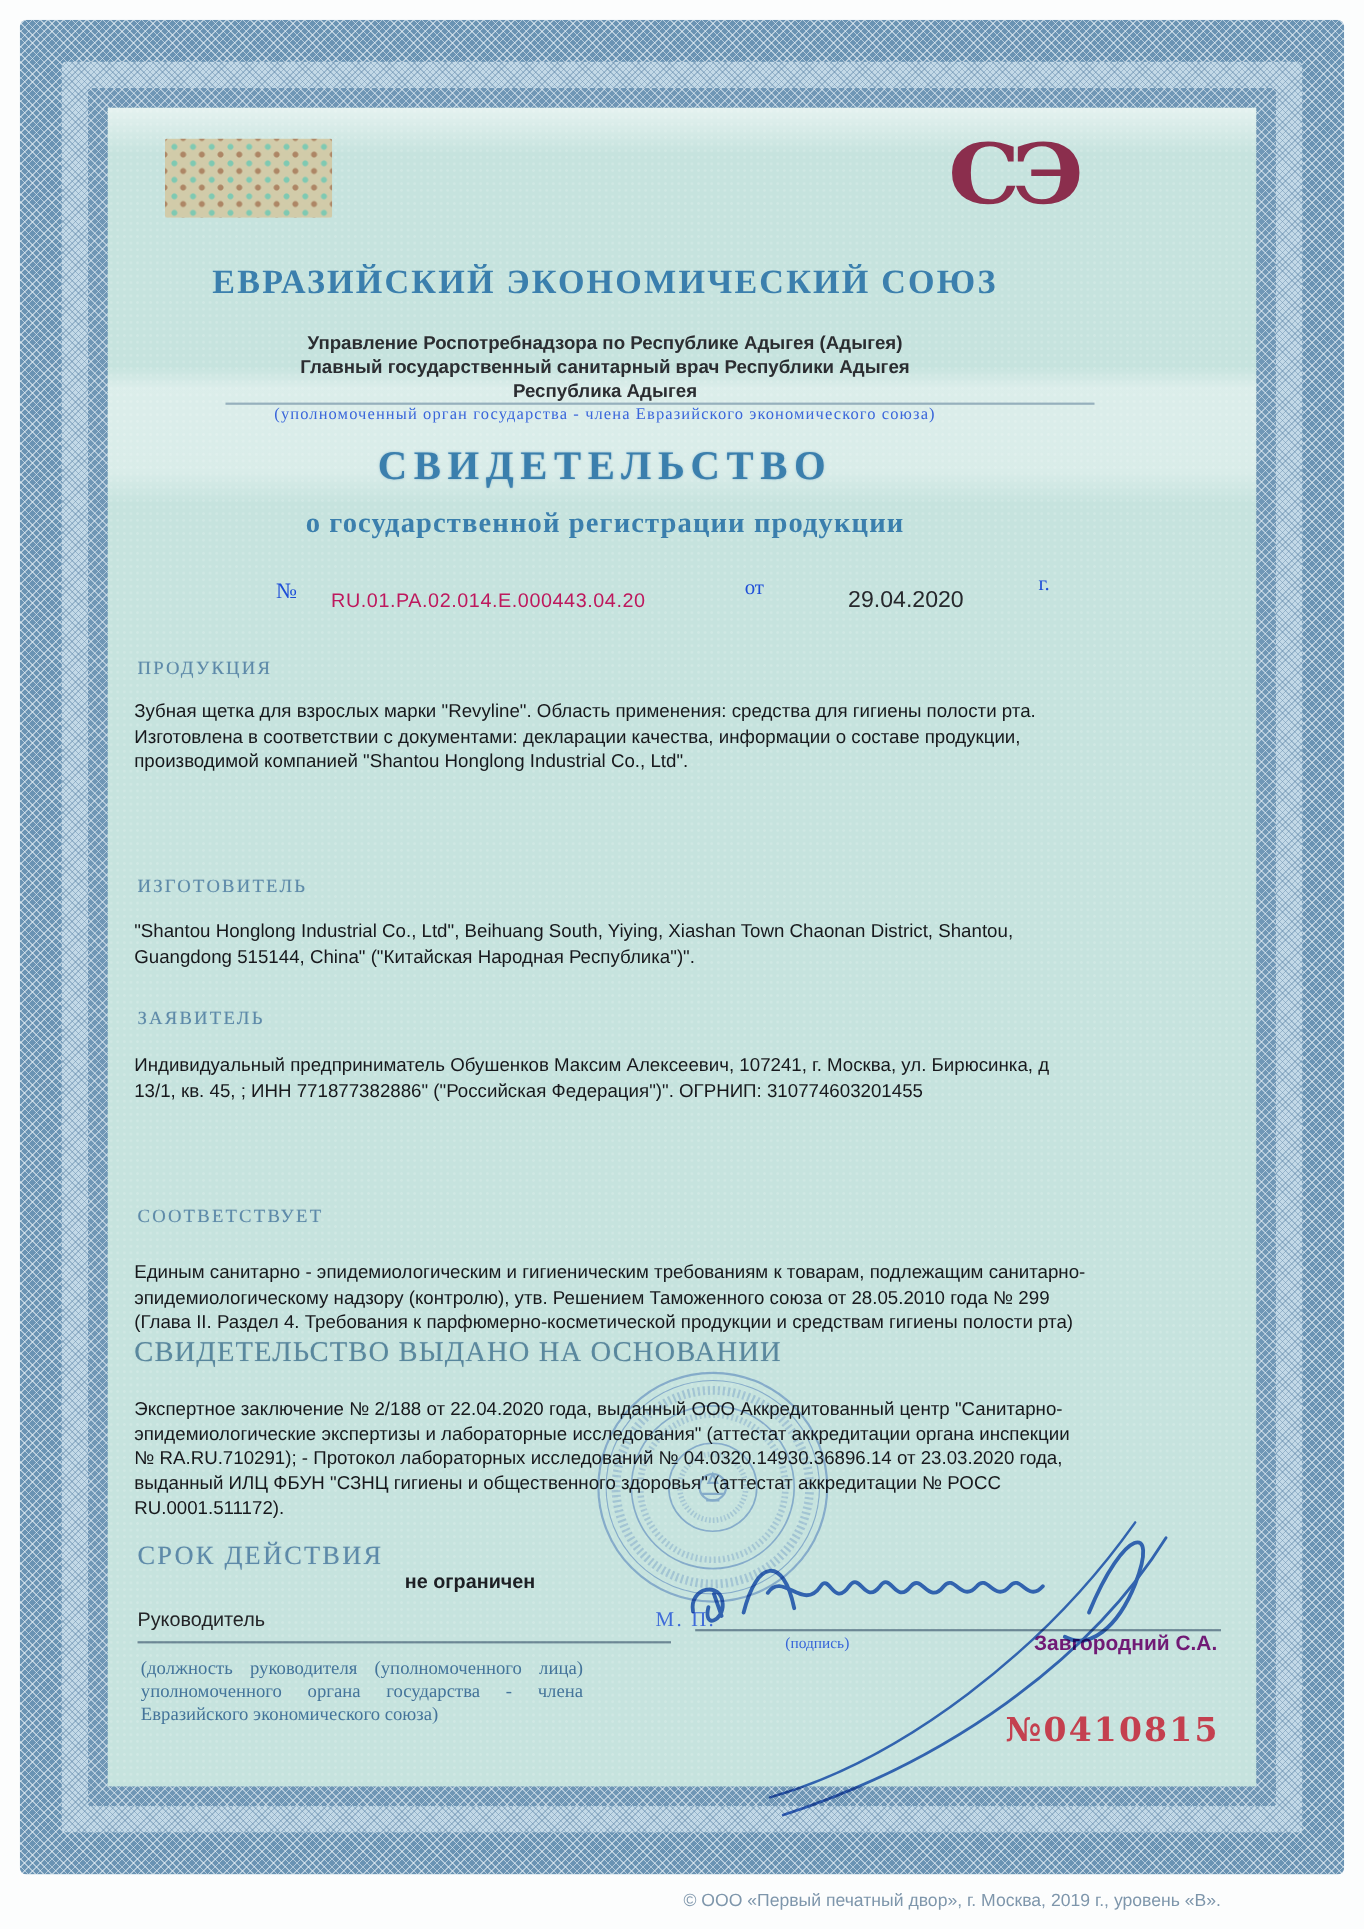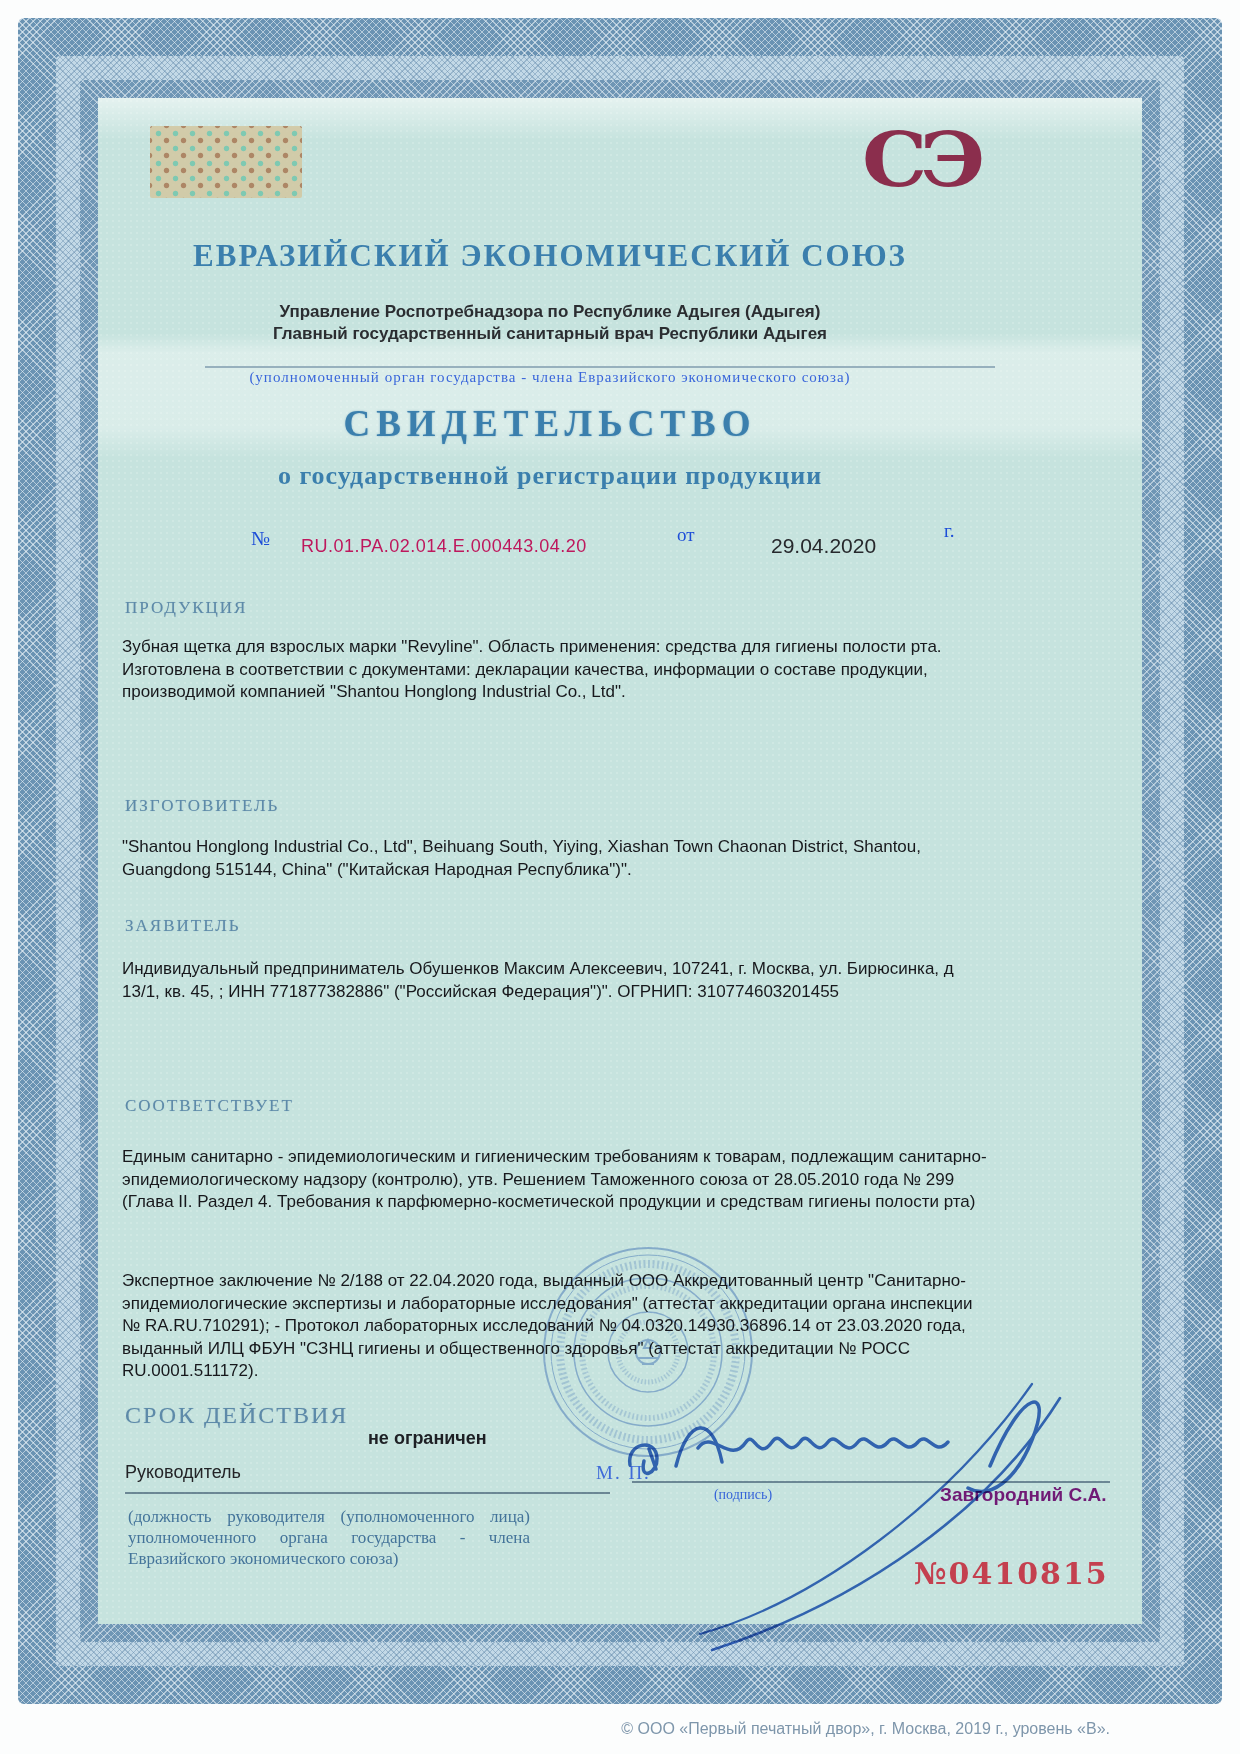--- a/index.html
+++ b/index.html
@@ -86,20 +86,21 @@
 
   <div class="layer">
 
     <div class="hologram"></div>
     <div class="se-logo">СЭ</div>
 
     <div class="centered serifb" style="top:238px;font-size:31px;letter-spacing:2px;">ЕВРАЗИЙСКИЙ ЭКОНОМИЧЕСКИЙ СОЮЗ</div>
 
     <div class="centered" style="top:323px;font-weight:bold;font-size:17px;line-height:22px;color:#2b2d31;">Главный государственный санитарный врач Республики Адыгея</div>
     <div class="centered" style="top:301px;font-weight:bold;font-size:17px;line-height:22px;color:#2b2d31;">Управление Роспотребнадзора по Республике Адыгея (Адыгея)</div>
+    <div class="centered" style="top:345px;font-weight:bold;font-size:17px;line-height:22px;color:#2b2d31;">Республика Адыгея</div>
 
     <div class="rule" style="left:205px;top:366px;width:790px;"></div>
 
     <div class="centered serif-label" style="top:369px;font-size:15px;letter-spacing:1px;opacity:.85;">(уполномоченный орган государства - члена Евразийского экономического союза)</div>
 
     <div class="centered serifb" style="top:402px;font-size:37px;letter-spacing:6px;text-shadow:0 0 2px rgba(59,127,173,.5);">СВИДЕТЕЛЬСТВО</div>
     <div class="centered serifb" style="top:461px;font-size:26px;letter-spacing:1px;">о государственной регистрации продукции</div>
 
     <div class="serif-label" style="position:absolute;left:251px;top:527px;font-size:20px;">№</div>
     <div style="position:absolute;left:301px;top:536px;font-size:18px;color:#be185d;letter-spacing:.5px;text-align:right;">RU.01.PA.02.014.E.000443.04.20</div>
@@ -112,20 +113,21 @@
 
     <div class="section-h" style="left:125px;top:796px;">ИЗГОТОВИТЕЛЬ</div>
     <div class="bodytext" style="left:122px;top:836px;width:856px;">"Shantou Honglong Industrial Co., Ltd", Beihuang South, Yiying, Xiashan Town Chaonan District, Shantou, Guangdong 515144, China" ("Китайская Народная Республика")".</div>
 
     <div class="section-h" style="left:125px;top:916px;">ЗАЯВИТЕЛЬ</div>
     <div class="bodytext" style="left:122px;top:958px;width:856px;">Индивидуальный предприниматель Обушенков Максим Алексеевич, 107241, г. Москва, ул. Бирюсинка, д 13/1, кв. 45, ; ИНН 771877382886" ("Российская Федерация")". ОГРНИП: 310774603201455</div>
 
     <div class="section-h" style="left:125px;top:1096px;">СООТВЕТСТВУЕТ</div>
     <div class="bodytext" style="left:122px;top:1146px;width:866px;">Единым санитарно - эпидемиологическим и гигиеническим требованиям к товарам, подлежащим санитарно-эпидемиологическому надзору (контролю), утв. Решением Таможенного союза от 28.05.2010 года № 299 (Глава II. Раздел 4. Требования к парфюмерно-косметической продукции и средствам гигиены полости рта)</div>
 
+    <div class="section-h" style="left:122px;top:1214px;font-size:26px;letter-spacing:1px;mix-blend-mode:multiply;opacity:.8;">СВИДЕТЕЛЬСТВО ВЫДАНО НА ОСНОВАНИИ</div>
     <div class="bodytext" style="left:122px;top:1270px;width:872px;">Экспертное заключение № 2/188 от 22.04.2020 года, выданный ООО Аккредитованный центр "Санитарно-эпидемиологические экспертизы и лабораторные исследования" (аттестат аккредитации органа инспекции № RA.RU.710291); - Протокол лабораторных исследований № 04.0320.14930.36896.14 от 23.03.2020 года, выданный ИЛЦ ФБУН "СЗНЦ гигиены и общественного здоровья" (аттестат аккредитации № РОСС RU.0001.511172).</div>
 
     <div class="section-h" style="left:125px;top:1402px;font-size:24px;">СРОК ДЕЙСТВИЯ</div>
     <div style="position:absolute;left:368px;top:1428px;font-size:18px;font-weight:bold;color:#1d1f24;">не ограничен</div>
 
     <div style="position:absolute;left:125px;top:1462px;font-size:18px;color:#232427;">Руководитель</div>
     <div class="sig-rule" style="left:125px;top:1492px;width:485px;"></div>
     <div style="position:absolute;left:128px;top:1506px;width:402px;text-align:justify;
                 font-family:'Liberation Serif','DejaVu Serif',serif;font-size:17px;line-height:21px;color:#44749a;">(должность руководителя (уполномоченного лица) уполномоченного органа государства - члена Евразийского экономического союза)</div>
 

